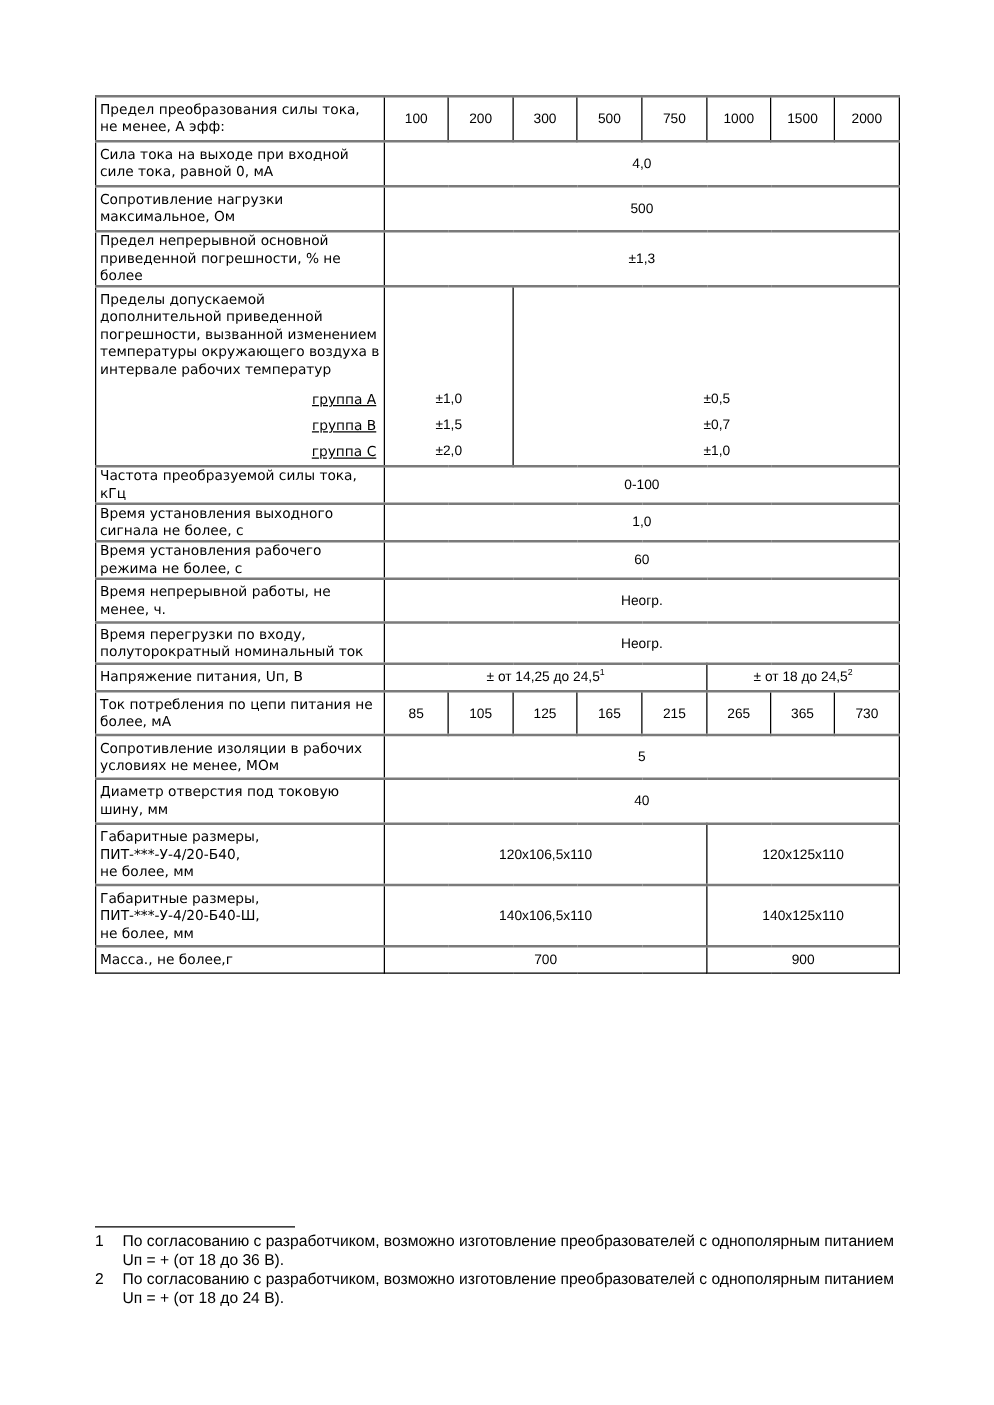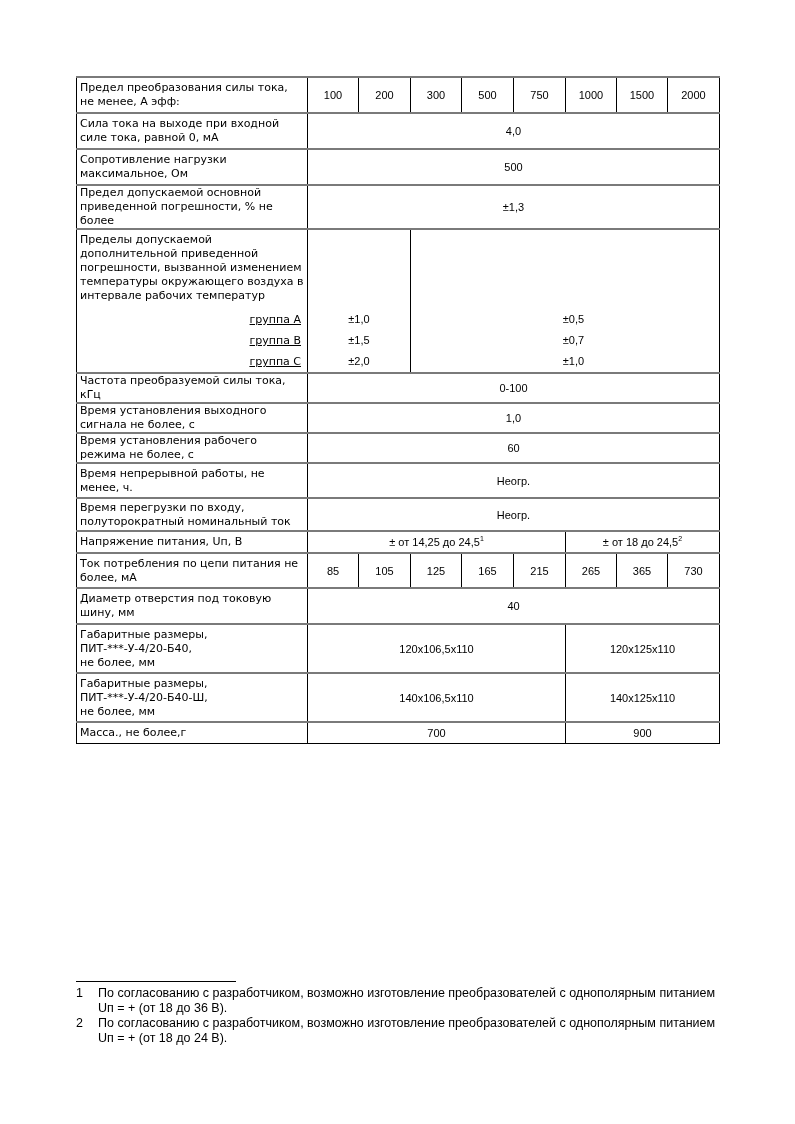--- a/index.html
+++ b/index.html
@@ -57,21 +57,21 @@
     <td class="val" colspan="8">4,0</td>
   </tr>
 
 
   <tr style="height:36px">
     <td class="lbl">Сопротивление нагрузки максимальное, Ом</td>
     <td class="val" colspan="8">500</td>
   </tr>
 
   <tr style="height:35px">
-    <td class="lbl">Предел допускаемой основной приведенной погрешности, % не более</td>
+    <td class="lbl">Предел непрерывной основной приведенной погрешности, % не более</td>
     <td class="val" colspan="8">±1,3</td>
   </tr>
 
   <tr style="height:140px">
     <td class="lbl" style="vertical-align:top; padding-top:3px;">
       <div style="padding-bottom:6px;">Пределы допускаемой дополнительной приведенной погрешности, вызванной изменением температуры окружающего воздуха в интервале рабочих температур</div>
       <div class="grp">группа А</div>
       <div class="grp">группа В</div>
       <div class="grp">группа С</div>
     </td>
@@ -124,20 +124,24 @@
     <td class="val">105</td>
     <td class="val">125</td>
     <td class="val">165</td>
     <td class="val">215</td>
     <td class="val">265</td>
     <td class="val">365</td>
     <td class="val">730</td>
   </tr>
 
 
+  <tr style="height:35px">
+    <td class="lbl">Сопротивление изоляции в рабочих условиях не менее, МОм</td>
+    <td class="val" colspan="8">5</td>
+  </tr>
 
   <tr style="height:36px">
     <td class="lbl">Диаметр отверстия под токовую шину, мм</td>
     <td class="val" colspan="8">40</td>
   </tr>
 
   <tr style="height:49px">
     <td class="lbl">
       <div>Габаритные размеры,</div>
       <div>ПИТ-***-У-4/20-Б40,</div>

